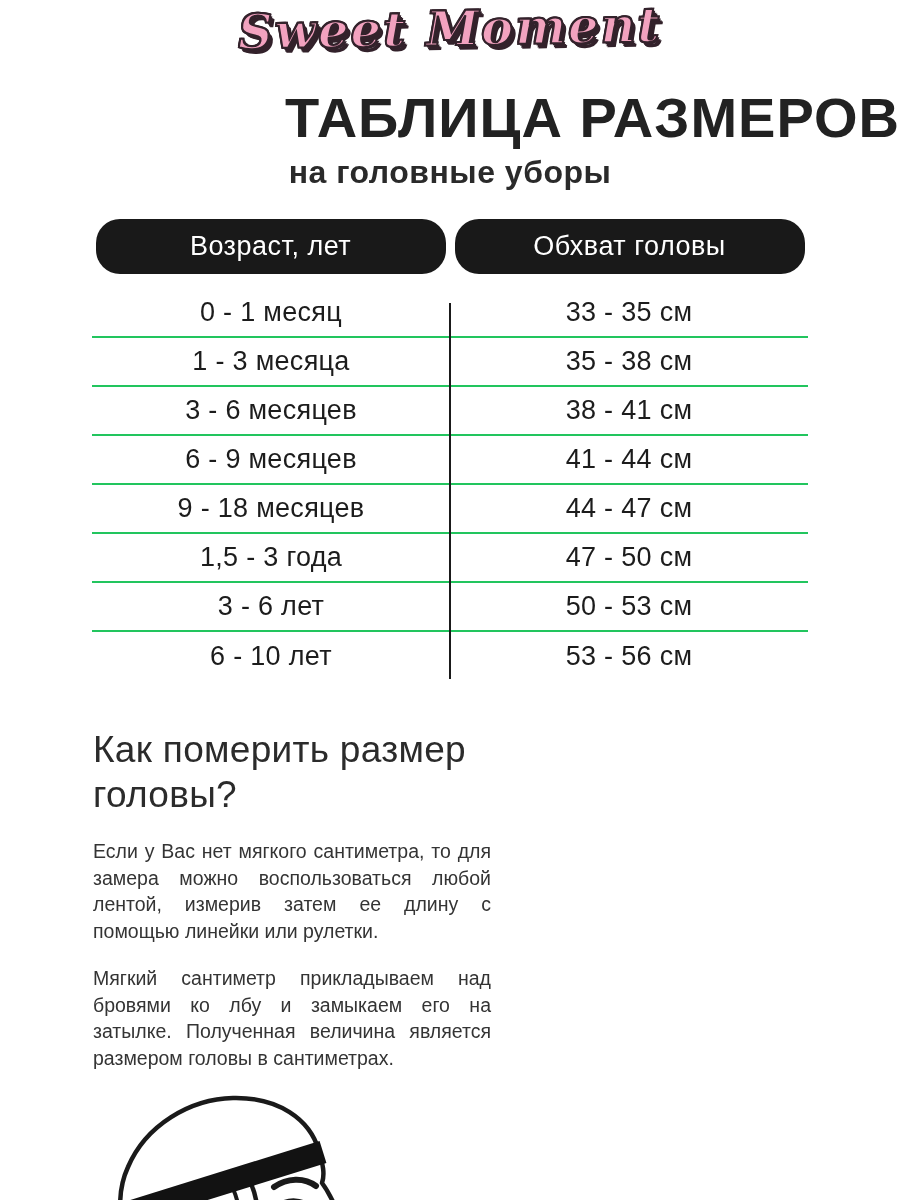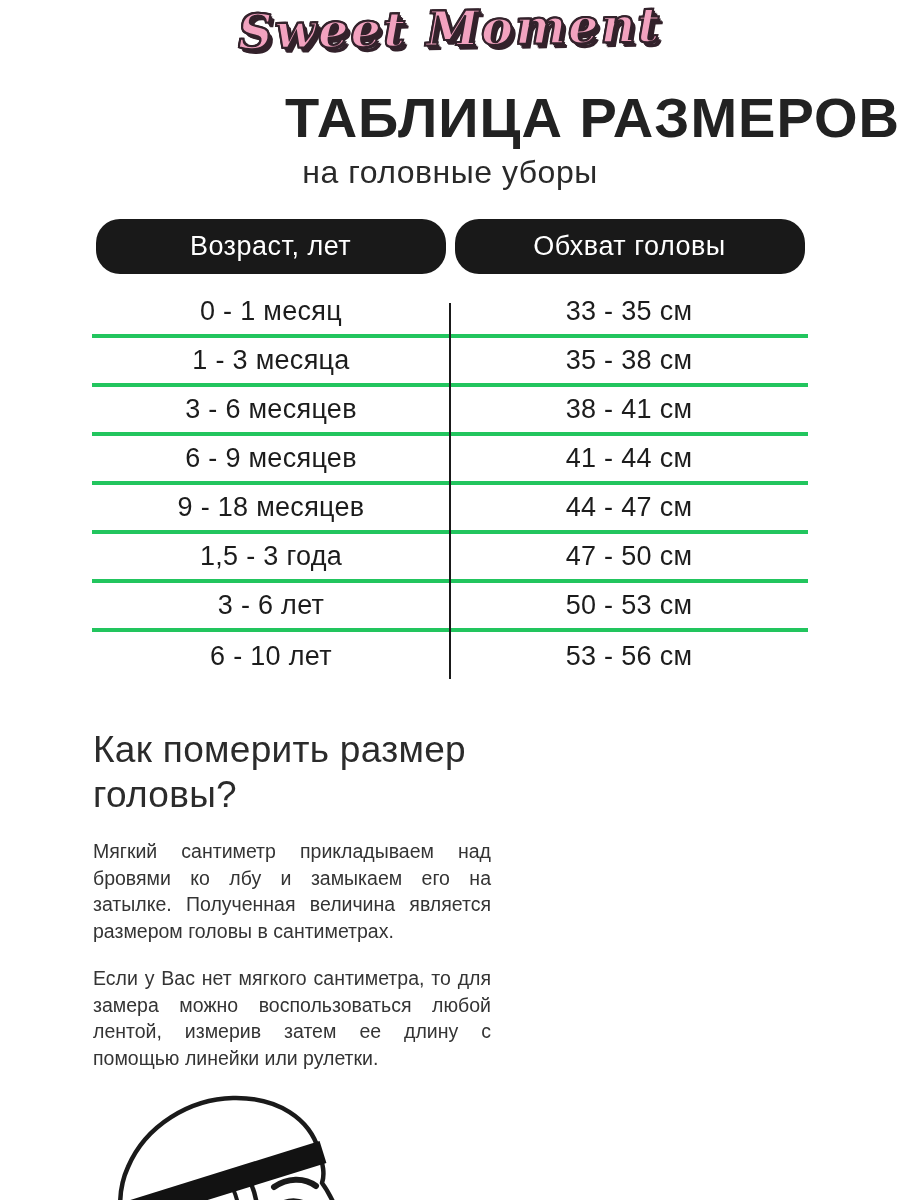--- a/index.html
+++ b/index.html
@@ -30,21 +30,21 @@
     font-size: 56px;
     font-weight: bold;
     letter-spacing: 1px;
     color: #222222;
     line-height: 1.0;
   }
   .subtitle {
     margin-top: 8px;
     text-align: center;
     font-size: 32px;
-    font-weight: normal;
+    font-weight: bold;
     color: #2a2a2a;
     letter-spacing: 0.5px;
   }
 
   
   .pills {
     margin-top: 28px;
     display: flex;
     justify-content: center;
     gap: 9px;
@@ -74,21 +74,21 @@
     top: 14px;
     bottom: 2px;
     width: 2px;
     margin-left: -1px;
     background: #1a1a1a;
   }
   .trow {
     display: flex;
     height: 49px;
     align-items: center;
-    border-bottom: 4px solid #22c55e;
+    border-bottom: 2px solid #22c55e;
   }
   .trow:last-child { border-bottom: none; }
   .tcell {
     flex: 1 1 50%;
     text-align: center;
     font-size: 27px;
     color: #1c1c1c;
     letter-spacing: 0.3px;
   }
 
@@ -168,22 +168,22 @@
     </div>
     <div class="trow">
       <div class="tcell">6 - 10 лет</div>
       <div class="tcell">53 - 56 см</div>
     </div>
   </div>
 
   <div class="howto">
     <div class="howto-left">
       <div class="howto-heading">Как померить размер головы?</div>
+      <div class="howto-p">Если у Вас нет мягкого сантиметра, то для замера можно воспользоваться любой лентой, измерив затем ее длину с помощью линейки или рулетки.</div>
       <div class="howto-p">Мягкий сантиметр прикладываем над бровями ко лбу и замыкаем его на затылке. Полученная величина является размером головы в сантиметрах.</div>
-      <div class="howto-p">Если у Вас нет мягкого сантиметра, то для замера можно воспользоваться любой лентой, измерив затем ее длину с помощью линейки или рулетки.</div>
     </div>
 
     <div class="howto-figure">
       <svg width="330" height="330" viewBox="0 0 320 330">
         <g fill="none" stroke="#1a1a1a" stroke-width="4.5" stroke-linecap="round" stroke-linejoin="round">
 
           <path d="M 74 328
                    C 77 295, 79 268, 70 246
                    C 60 222, 44 208, 35 184
                    C 20 152, 18 120, 30 94

